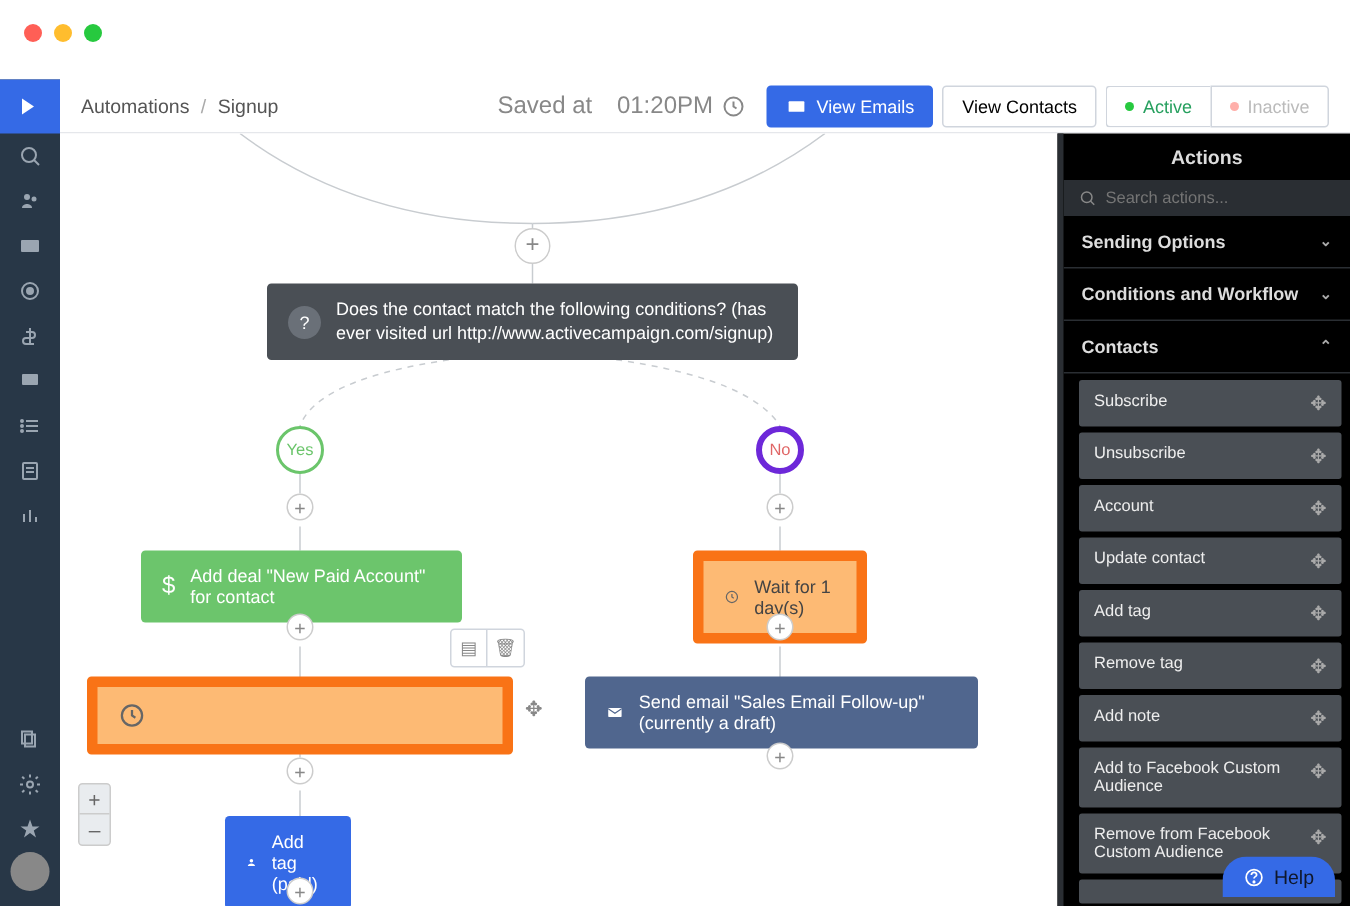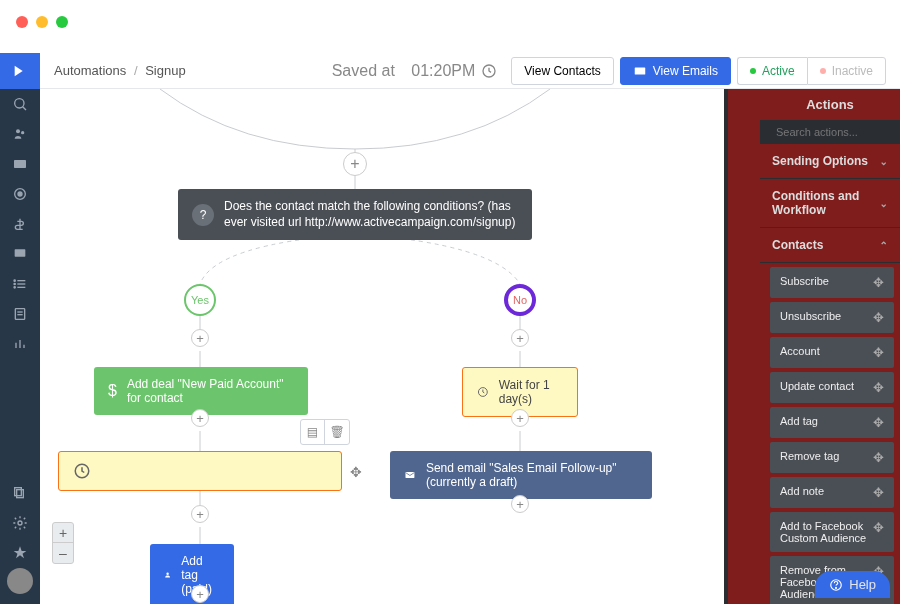--- a/index.html
+++ b/index.html
@@ -51,47 +51,47 @@
 .plus-small { width: 18px; height: 18px; font-size: 13px; }
 .yn { width: 32px; height: 32px; border-radius: 50%; display: flex; align-items: center; justify-content: center; font-size: 11px; background: #fff; }
 .yn.yes { border: 2px solid #6bc56b; color: #6bc56b; }
 .yn.no { border: 4px solid #6d28d9; color: #e06666; }
 
 .card { border-radius: 3px; padding: 10px 14px; display: flex; align-items: center; gap: 10px; font-size: 12px; }
 .card .icon-circle { width: 22px; height: 22px; border-radius: 50%; display: flex; align-items: center; justify-content: center; flex-shrink: 0; }
 .card-dark { background: #4a4f55; color: #fff; }
 .card-green { background: #6cc56c; color: #fff; }
 .card-blue { background: #50668e; color: #fff; }
-.card-white { background: #fef9c3; border: 1px solid #f97316; color: #444; }
+.card-white { background: #fdba74; border: 7px solid #f97316; color: #444; }
 .card-tag { background: #356ae6; color: #fff; }
 
 .floating-tools { position: absolute; background: #fff; border: 1px solid #d0d5dd; border-radius: 3px; display: flex; }
 .floating-tools div { width: 24px; height: 24px; display: flex; align-items: center; justify-content: center; color: #888; cursor: pointer; font-size: 12px; }
 .floating-tools div:first-child { border-right: 1px solid #d0d5dd; }
 
 .drag-handle { position: absolute; color: #888; font-size: 14px; cursor: move; }
 
 
 svg.connectors { position: absolute; top: 0; left: 0; width: 100%; height: 100%; pointer-events: none; }
 svg.connectors path, svg.connectors line { stroke: #c8ccd0; stroke-width: 1; fill: none; }
 svg.connectors .dashed { stroke-dasharray: 4 4; }
 
 
-.right-panel { position: absolute; top: 89px; right: 0; width: 176px; bottom: 0; background: #7f1d1d; color: #ddd; font-size: 12px; display: flex; flex-direction: column; border-left: 4px solid #2a2e33; overflow: hidden; padding-left: 32px; }
+.right-panel { position: absolute; top: 89px; right: 0; width: 195px; bottom: 0; background: #000000; color: #ddd; font-size: 12px; display: flex; flex-direction: column; border-left: 4px solid #2a2e33; overflow: hidden; }
 .right-panel .hdr { text-align: center; padding: 8px; font-weight: 600; font-size: 13px; }
 .right-panel .search { background: #2a2e33; padding: 6px 10px; display: flex; align-items: center; gap: 6px; color: #888; }
 .right-panel .search input { background: transparent; border: none; color: #ccc; outline: none; font-size: 11px; flex: 1; }
 .right-panel .section { padding: 10px 12px; border-bottom: 1px solid #2a2e33; display: flex; justify-content: space-between; align-items: center; cursor: pointer; font-weight: 600; font-size: 12px; }
 .right-panel .action-list { display: flex; flex-direction: column; gap: 4px; padding: 4px 6px 4px 10px; overflow-y: auto; }
 .right-panel .action-item { background: #4a4f55; border-radius: 2px; padding: 8px 10px; display: flex; justify-content: space-between; align-items: flex-start; cursor: grab; color: #eee; font-size: 11px; }
 .right-panel .action-item .grip { font-size: 13px; color: #aaa; }
 .chevron { font-size: 10px; color: #aaa; }
 
 
-.help-pill { position: absolute; bottom: 6px; right: 10px; background: #356ae6; color: #e5e5e5; border-radius: 16px 16px 0 0; padding: 6px 14px; font-size: 13px; display: flex; align-items: center; gap: 6px; cursor: pointer; }
+.help-pill { position: absolute; bottom: 6px; right: 10px; background: #356ae6; color: #0f172a; border-radius: 16px 16px 0 0; padding: 6px 14px; font-size: 13px; display: flex; align-items: center; gap: 6px; cursor: pointer; }
 
 </style>
 </head>
 <body>
 
 <div class="window-dots">
   <div class="dot red"></div>
   <div class="dot yellow"></div>
   <div class="dot green"></div>
 </div>
@@ -188,27 +188,27 @@
     <span>Signup</span>
   </div>
   <div class="top-spacer"></div>
   <div class="saved">
     <span>Saved at</span>&nbsp;<span>01:20PM</span>
     <svg width="16" height="16" viewBox="0 0 24 24" fill="none" stroke="#888" stroke-width="2">
         <circle cx="12" cy="12" r="9"></circle>
         <polyline points="12 7 12 12 15 14"></polyline>
       </svg>
   </div>
-  <button class="btn">View Contacts</button>
   <button class="btn btn-primary">
     <svg width="14" height="14" viewBox="0 0 24 24" fill="#fff">
         <rect x="3" y="6" width="18" height="12" rx="1"></rect>
       </svg>
     <span>View Emails</span>
   </button>
+  <button class="btn">View Contacts</button>
   <div class="btn-group">
     <button class="btn">
         <span class="status-dot active"></span>
         <span class="active-text">Active</span>
       </button>
     <button class="btn">
         <span class="status-dot inactive"></span>
         <span class="inactive-text">Inactive</span>
       </button>
   </div>

